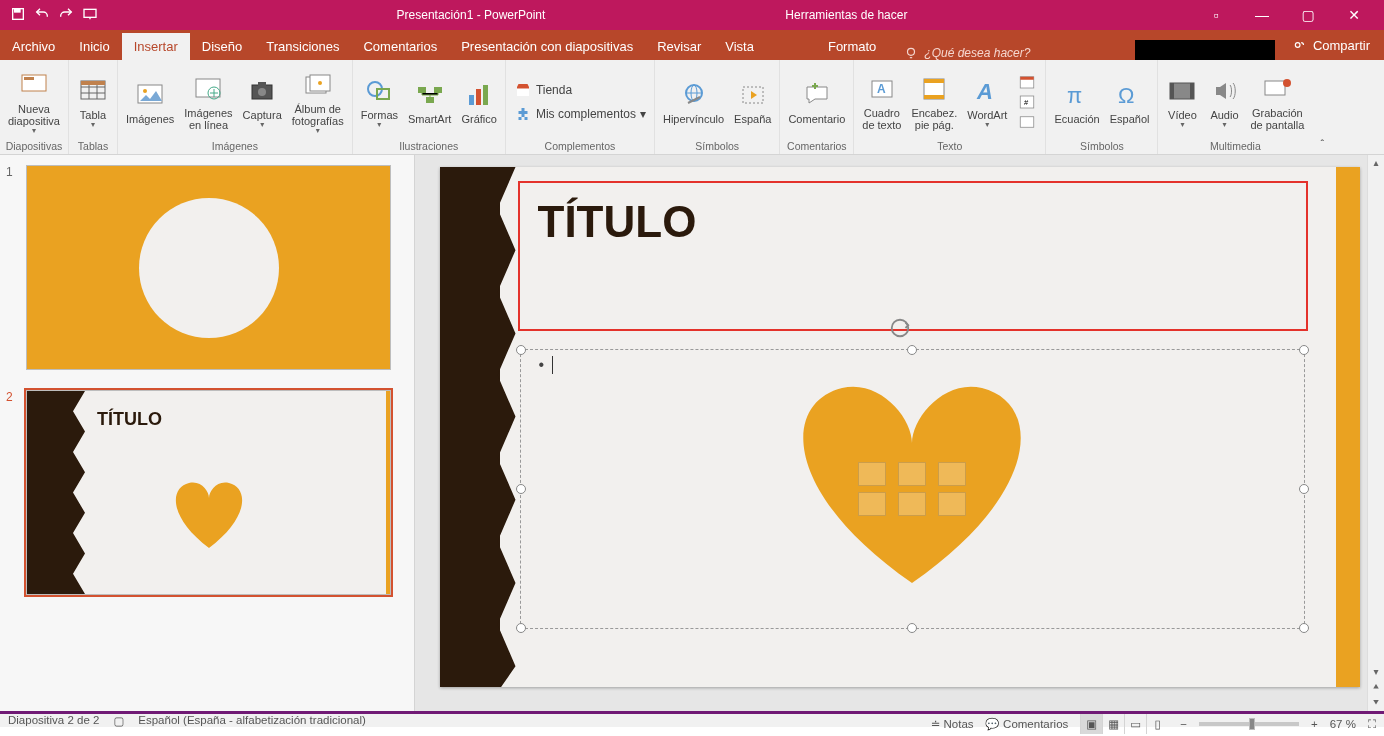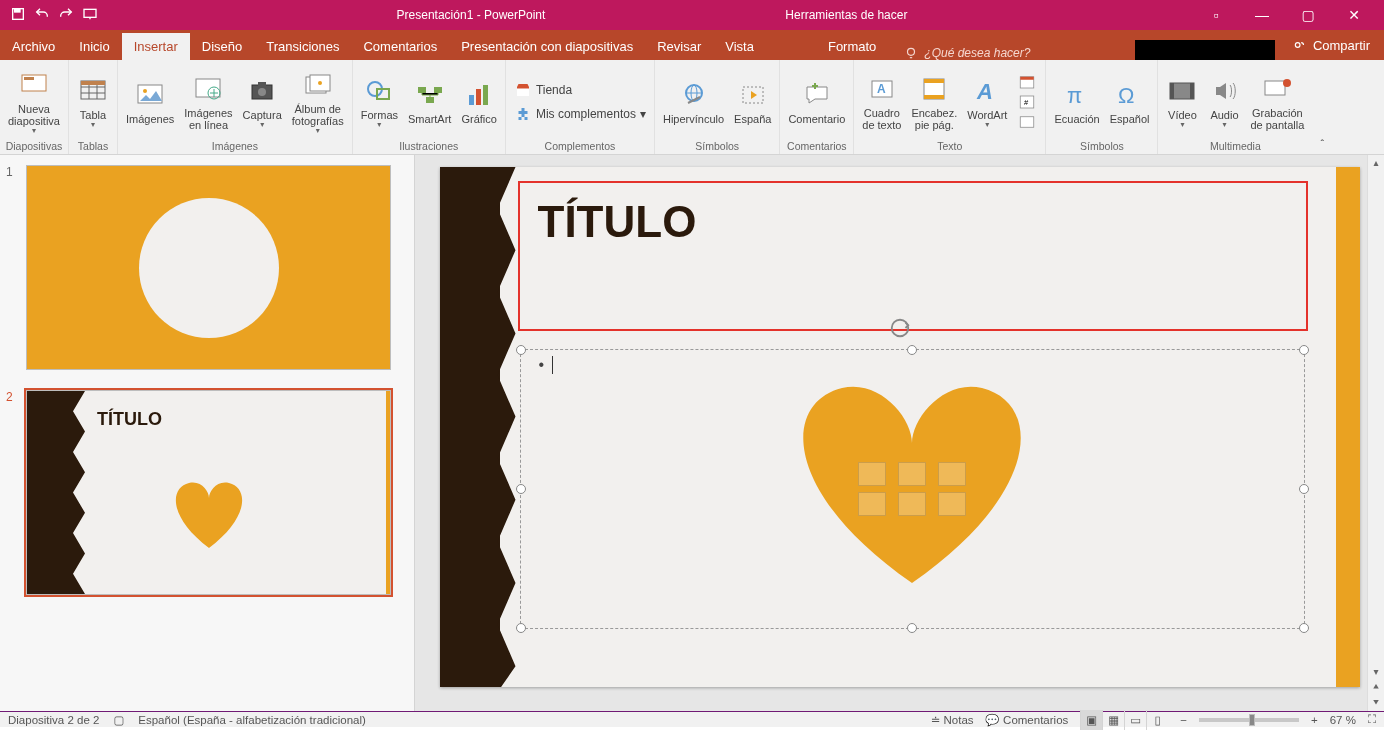--- a/index.html
+++ b/index.html
@@ -64,21 +64,21 @@
 .h-w { left: -5px; top: 50%; margin-top: -5px; } .h-e { right: -5px; top: 50%; margin-top: -5px; }
 .h-sw { left: -5px; bottom: -5px; } .h-s { left: 50%; bottom: -5px; margin-left: -5px; } .h-se { right: -5px; bottom: -5px; }
 .bullet { position: absolute; left: 18px; top: 6px; display: flex; align-items: center; gap: 8px; color: #444; font-size: 16px; }
 .bullet .cursor { width: 1px; height: 18px; background: #333; }
 .heart { position: absolute; left: 50%; top: 48%; transform: translate(-50%, -50%); }
 .iconstrip { position: absolute; left: 50%; top: 50%; transform: translate(-50%, -50%); display: flex; flex-direction: column; gap: 6px; }
 .iconstrip .row { display: flex; gap: 12px; }
 .iconstrip .ic { width: 28px; height: 24px; background: rgba(255,255,255,.25); border: 1px solid rgba(0,0,0,.15); }
 
 
-.statusbar { height: 16px; background: #f1f1f1; border-top: 1px solid #701a75; display: flex; align-items: center; font-size: 11.5px; color: #555; padding: 0 8px; gap: 14px; }
+.statusbar { height: 16px; background: #f1f1f1; border-top: 3px solid #701a75; display: flex; align-items: flex-start; font-size: 11.5px; color: #555; padding: 0 8px; gap: 14px; }
 .statusbar .sb-right { margin-left: auto; display: flex; align-items: center; gap: 12px; }
 .view-btns { display: flex; gap: 0; }
 .view-btns span { width: 22px; height: 20px; display: inline-flex; align-items: center; justify-content: center; border-left: 1px solid #d4d4d4; }
 .view-btns span.active { background: #d9d9d9; }
 .zoom-slider { width: 100px; height: 4px; background: #c8c8c8; position: relative; }
 .zoom-slider .thumb { position: absolute; left: 50%; top: -4px; width: 6px; height: 12px; background: #888; }
 </style>
 </head>
 <body>
 

